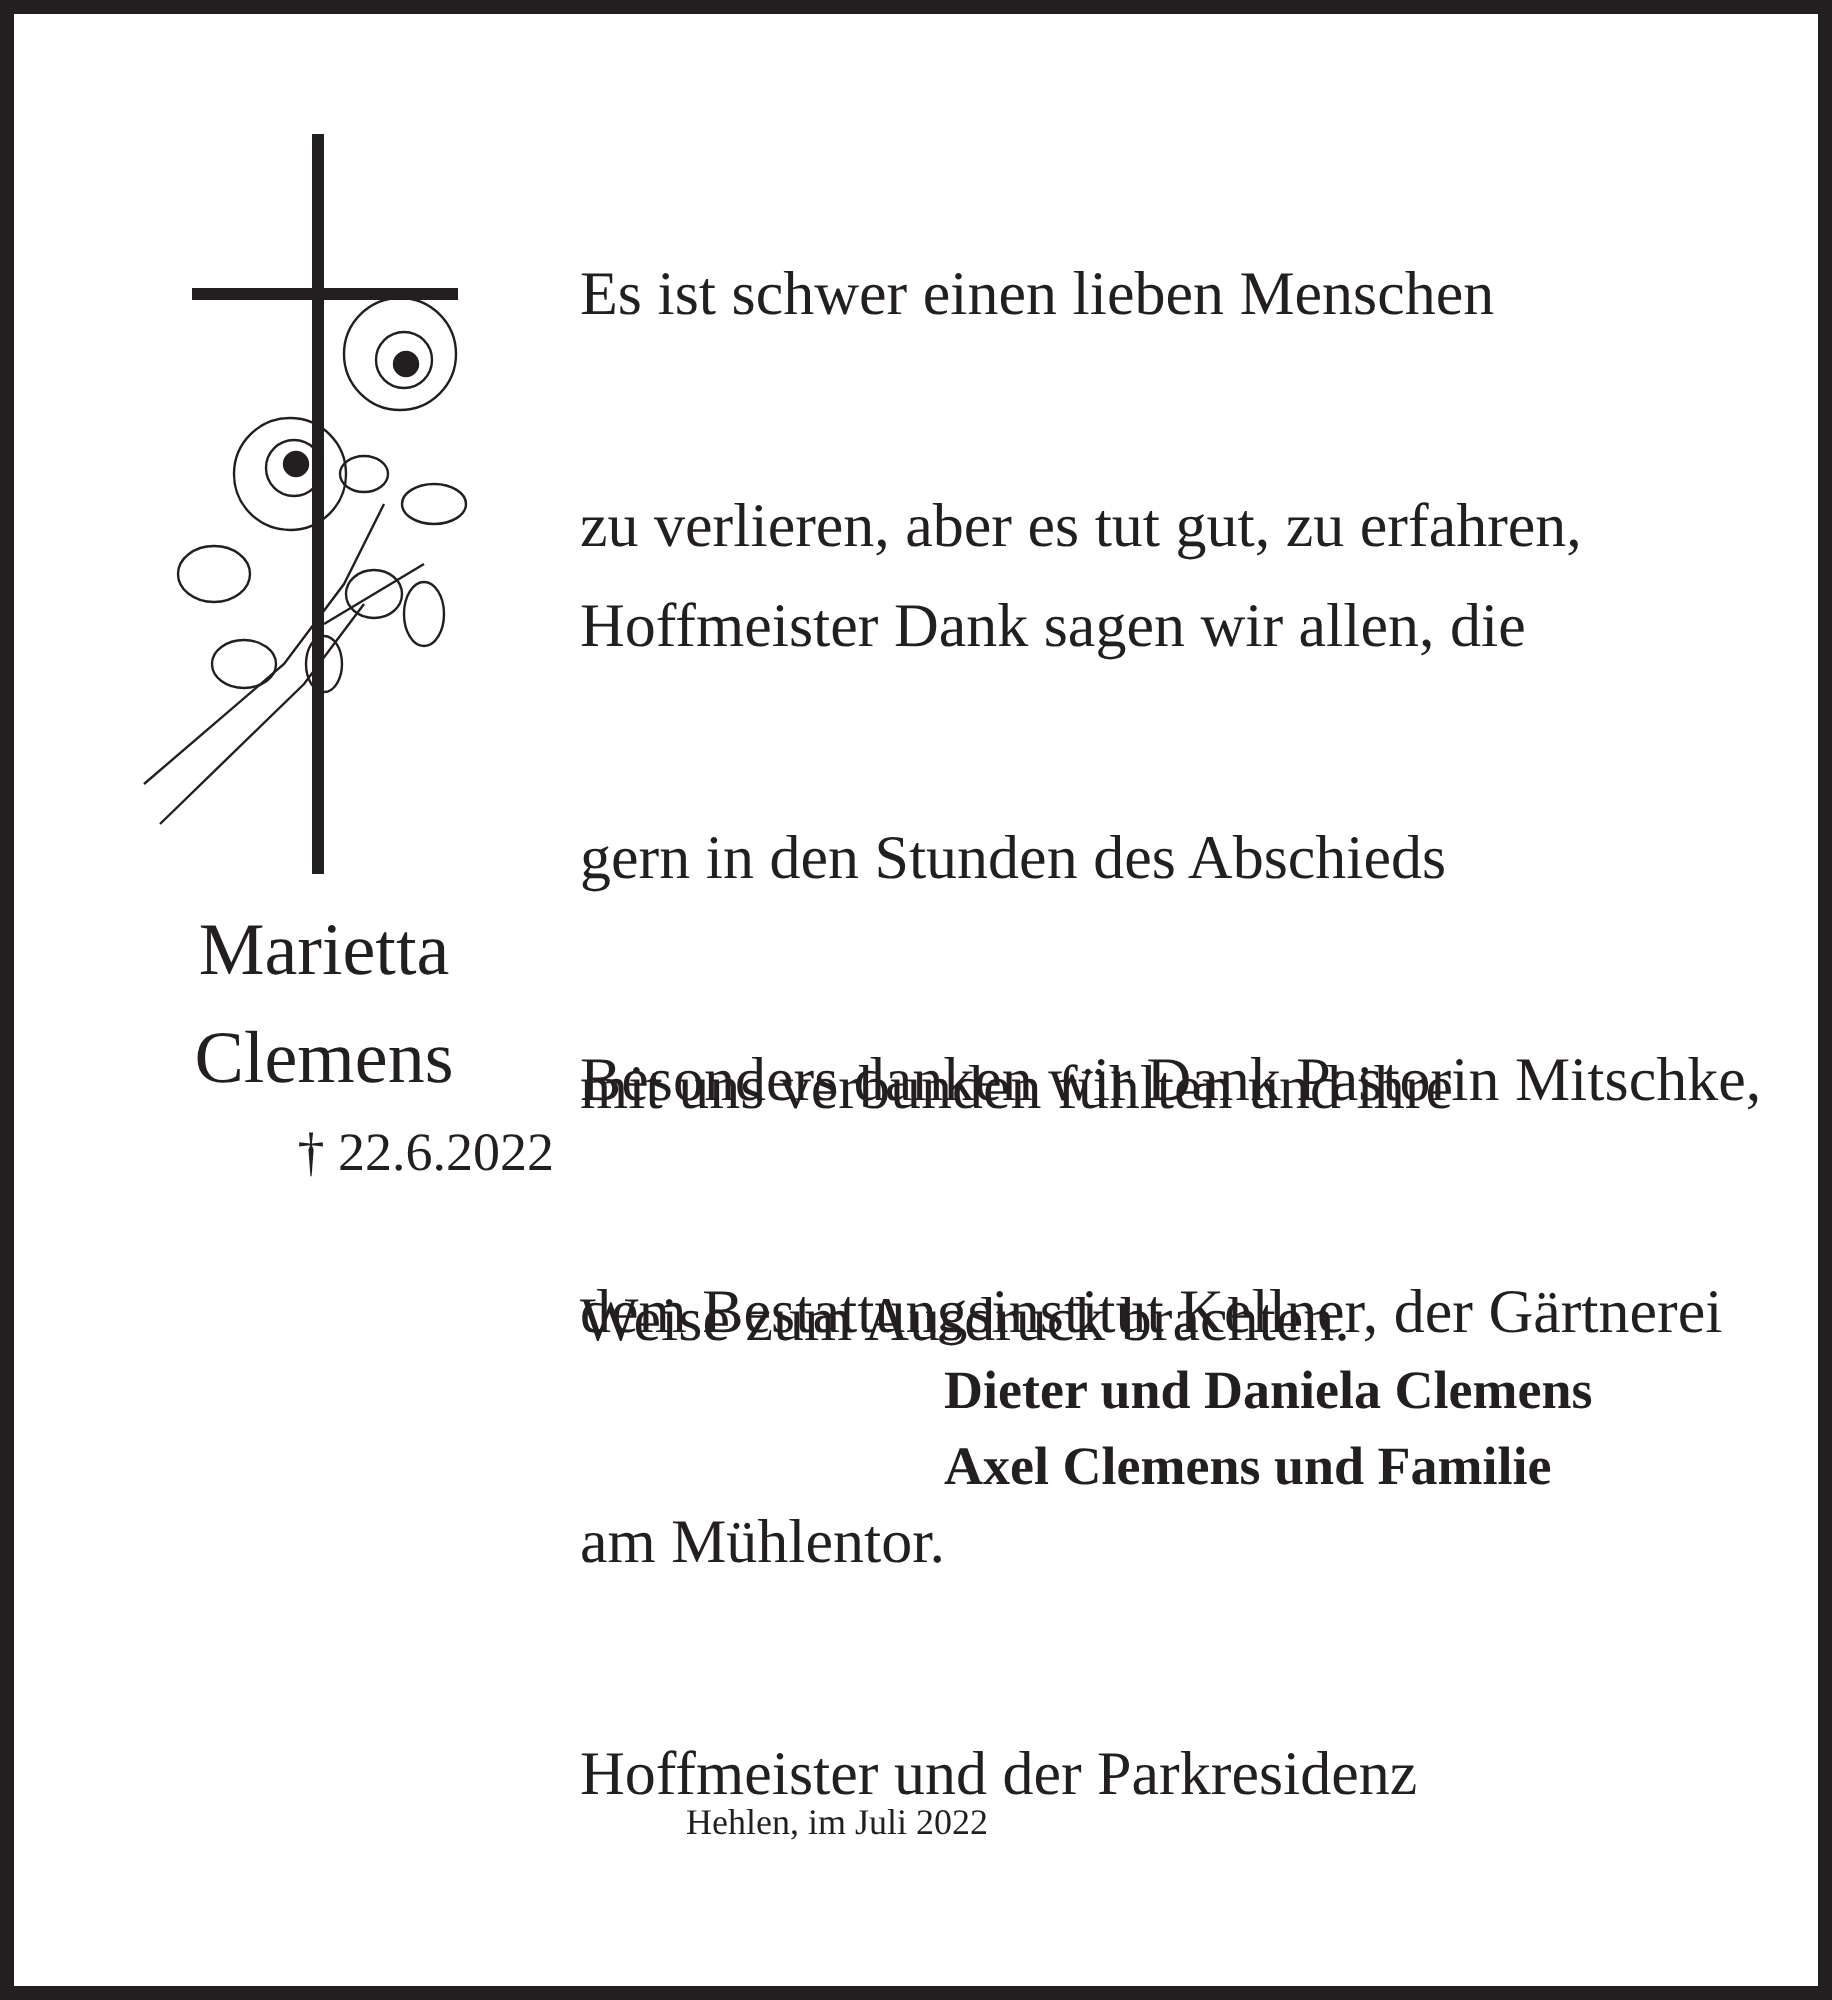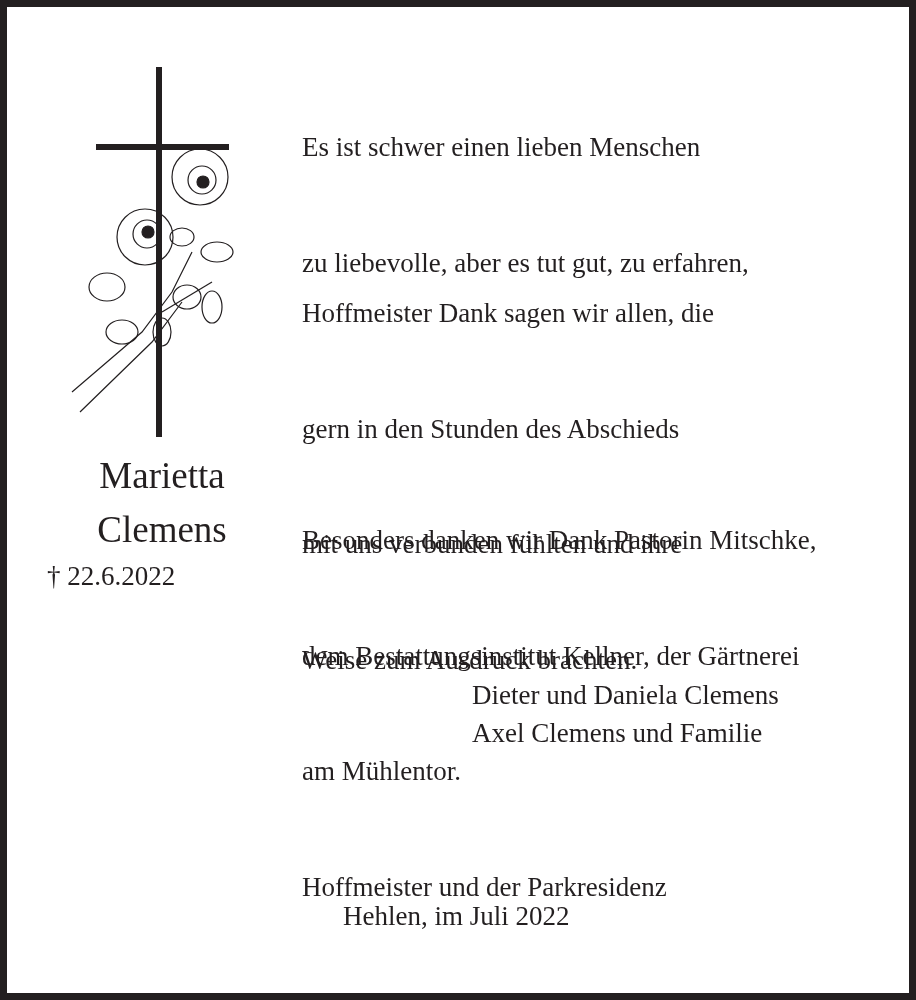--- a/index.html
+++ b/index.html
@@ -1,24 +1,24 @@
 <!DOCTYPE html>
 <html><head>
 <meta charset="utf-8">
 <style>
   html, body { margin:0; padding:0; }
   body { width:916px; height:1000px; background:#231f20; position:relative; overflow:hidden; }
   .frame { position:absolute; left:7px; top:7px; width:902px; height:986px; background:#ffffff; }
   .serif { font-family:"Liberation Serif", "DejaVu Serif", serif; color:#231f20; }
   .art { position:absolute; left:55px; top:55px; width:200px; height:380px; }
   .name { position:absolute; left:40px; width:230px; text-align:center; font-weight:normal; font-size:37px; line-height:54px; }
-  .date { position:absolute; left:40px; width:230px; text-align:left; font-size:27px; top:554px; }
-  .para { position:absolute; left:295px; font-size:27px; line-height:38.5px; white-space:pre; }
-  .sign { position:absolute; left:465px; font-weight:normal; font-size:27px; line-height:38px; }
-  .place { position:absolute; left:336px; top:894px; font-size:27px; }
+  .date { position:absolute; left:40px; width:230px; text-align:right; font-size:27px; top:554px; }
+  .para { position:absolute; left:283px; font-size:31px; line-height:38.5px; white-space:pre; }
+  .sign { position:absolute; left:465px; font-weight:bold; font-size:27px; line-height:38px; }
+  .place { position:absolute; left:336px; top:894px; font-size:18px; }
 </style>
 </head>
 <body>
 
 <div class="frame serif">
 
   <svg class="art" viewBox="0 0 200 380">
     <g>
       <rect x="94" y="5" width="6" height="370" fill="#231f20"></rect>
       <rect x="34" y="82" width="133" height="6" fill="#231f20"></rect>
@@ -42,21 +42,21 @@
       <ellipse cx="120" cy="175" rx="12" ry="9"></ellipse>
     </g>
   </svg>
 
   <div class="name" style="top:442px">Marietta</div>
   <div class="name" style="top:496px">Clemens</div>
   <div class="date">† 22.6.2022</div>
 
   <div class="para" style="top:44px">
     <div>Es ist schwer einen lieben Menschen</div>
-    <div>zu liebevolle, aber es tut gut, zu erfahren,</div>
+    <div>zu verlieren, aber es tut gut, zu erfahren,</div>
   </div>
 
   <div class="para" style="top:210px">
     <div>Hoffmeister Dank sagen wir allen, die</div>
     <div>gern in den Stunden des Abschieds</div>
     <div>mit uns verbunden fühlten und ihre</div>
     <div>Weise zum Ausdruck brachten.</div>
   </div>
 
   <div class="para" style="top:437px">

